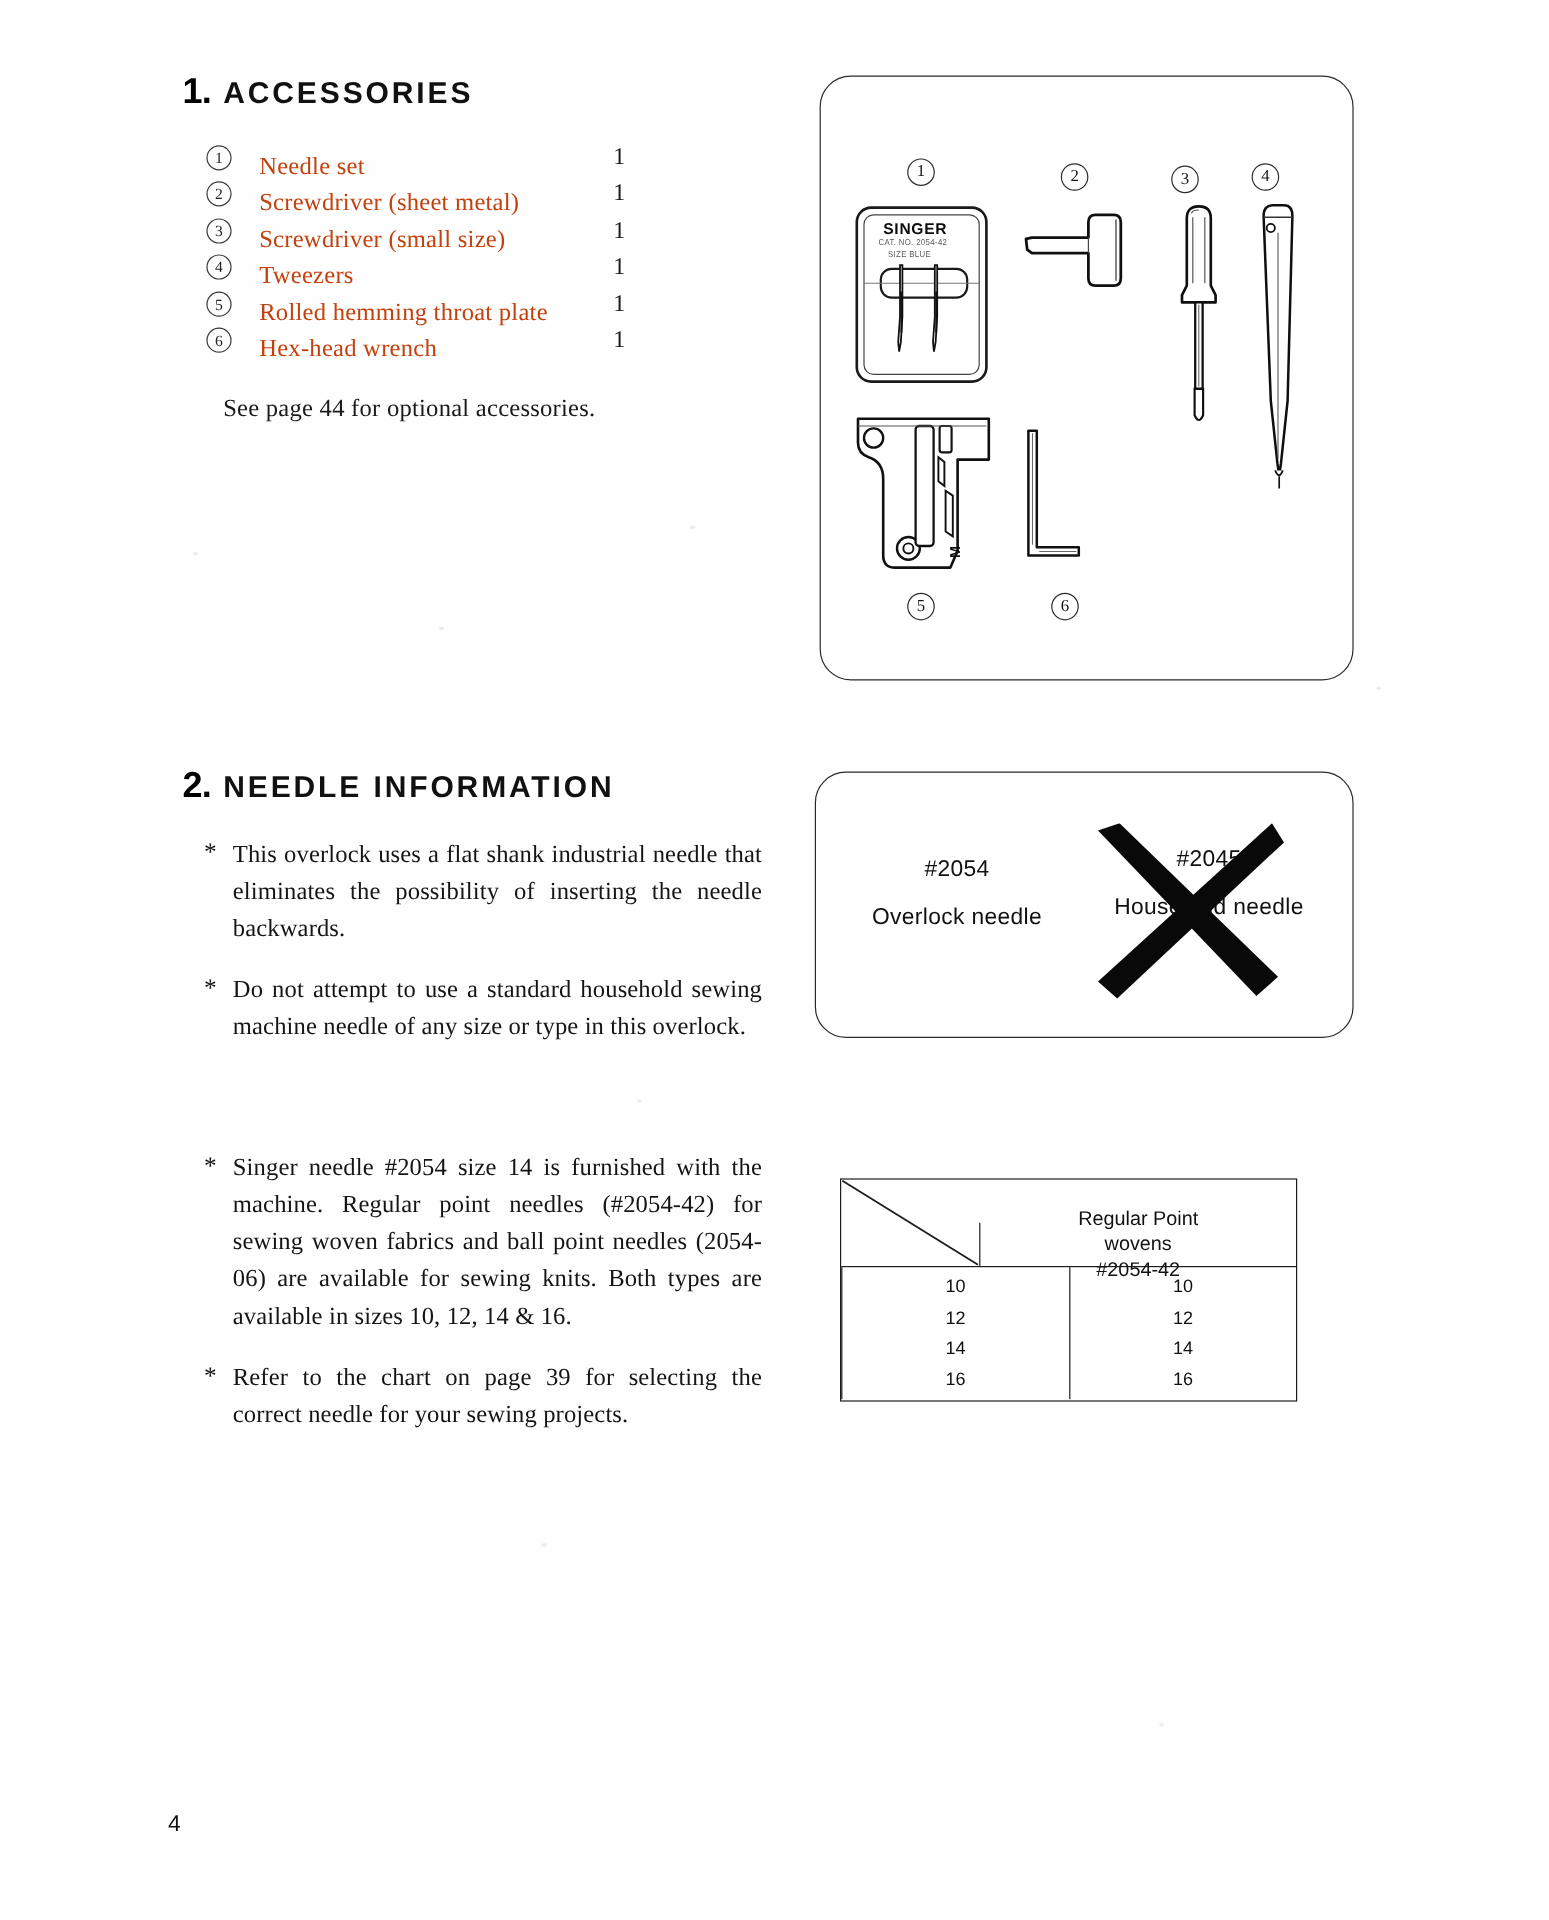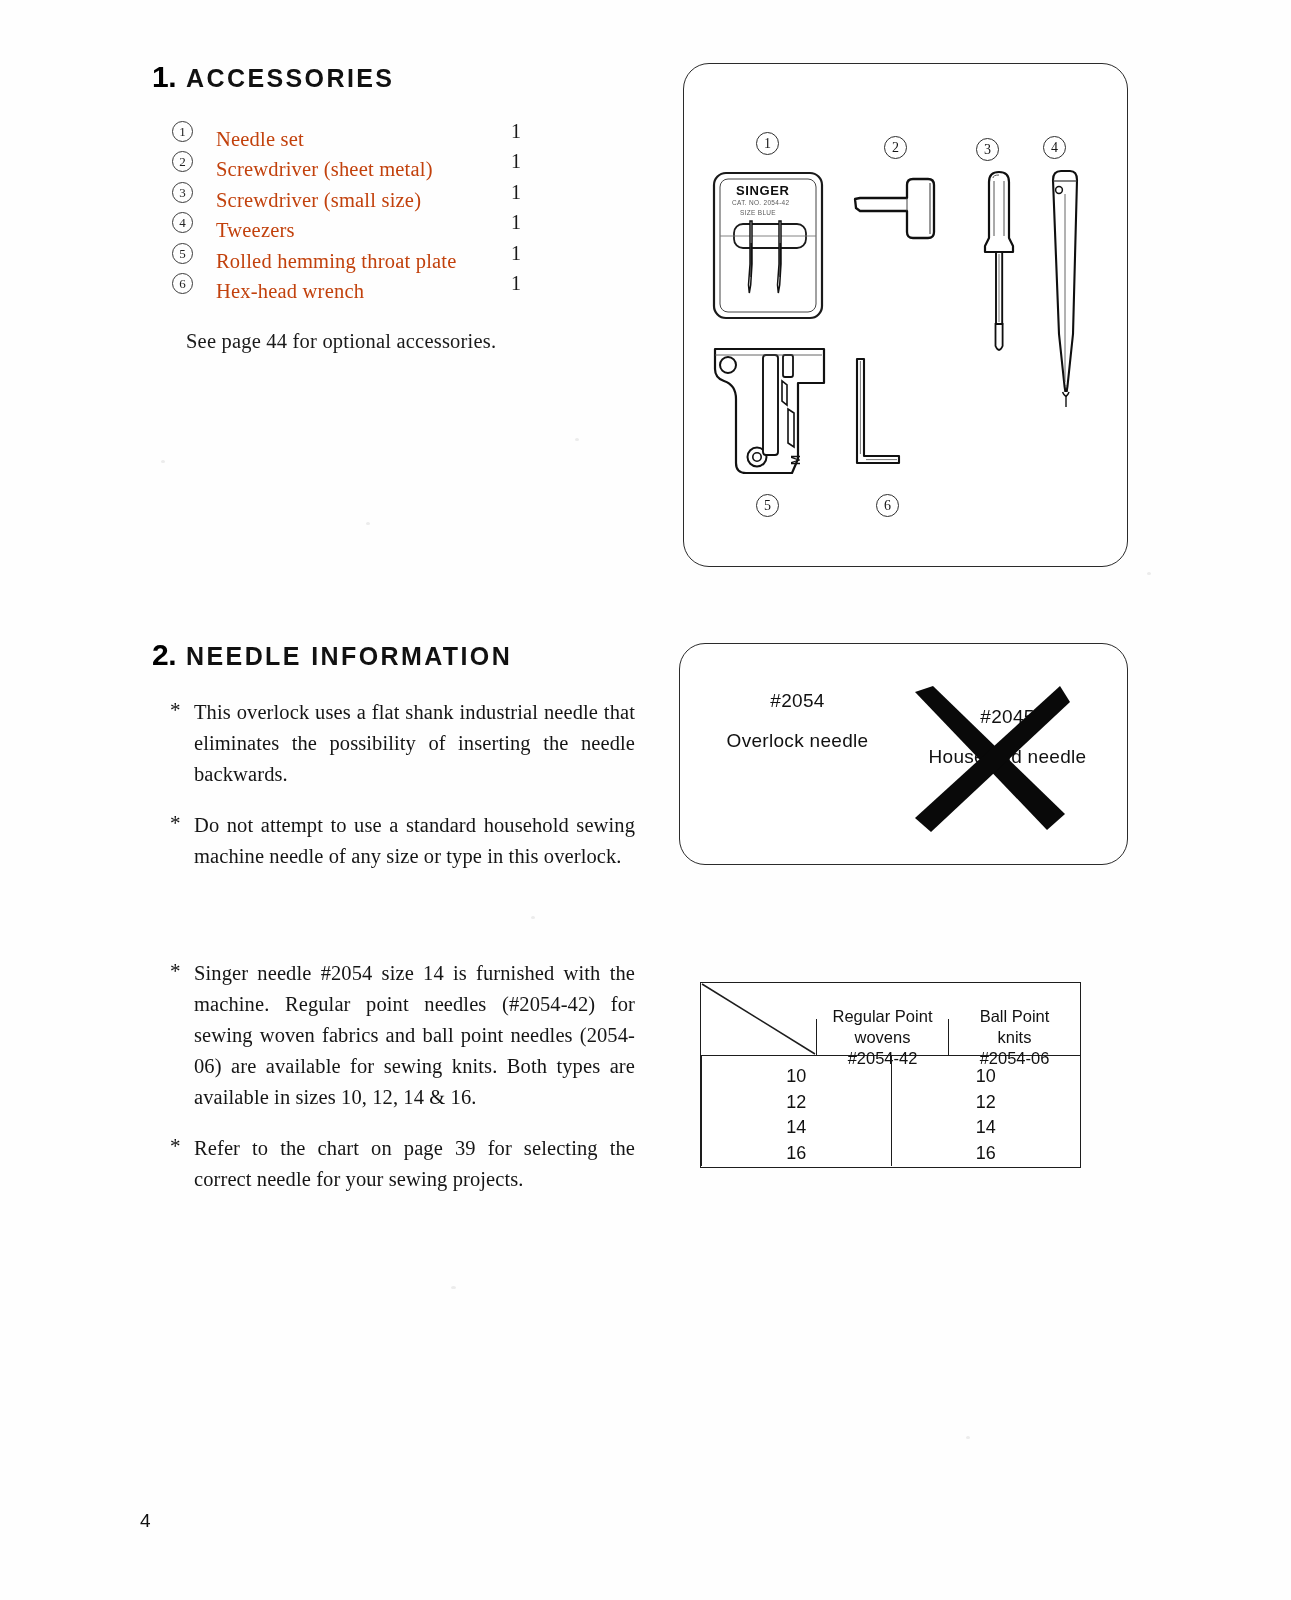--- a/index.html
+++ b/index.html
@@ -95,22 +95,22 @@
     display:flex;flex-direction:column;align-items:center;justify-content:center;
     font-size:16.5px;line-height:21px;color:#111;margin-top:36px;
   }
   .cell-side{
     width:115px;flex:none;display:flex;flex-direction:column;
     align-items:center;justify-content:center;font-size:16.5px;
     line-height:21px;color:#111;
   }
   .col-v{
     flex:1;border-left:1.5px solid #1d1d1d;
-    display:flex;flex-direction:column;align-items:center;justify-content:flex-end;
-    font-size:18px;line-height:25.5px;color:#111;
+    display:flex;flex-direction:column;align-items:center;justify-content:center;
+    font-size:15px;line-height:25.5px;color:#111;
   }
 
   
   #page-number{
     position:absolute;left:140px;top:1510px;
     font-family:"Liberation Sans",sans-serif;font-size:19px;color:#111;
   }
 
   .spk{position:absolute;background:#dcdcdc;border-radius:50%;opacity:.55;}
 </style>
@@ -259,21 +259,21 @@
       <span class="star">*</span>
       <span class="btext">This overlock uses a flat shank industrial needle that eliminates the possibility of inserting the needle backwards.</span>
     </div>
     <div class="bl" style="margin-top:16px;">
       <span class="star">*</span>
       <span class="btext">Do not attempt to use a standard household sewing machine needle of any size or type in this overlock.</span>
     </div>
   </div>
 
   <div id="panel-needle">
-    <div class="nd-block" style="left:20px;top:46px;width:195px;">
+    <div class="nd-block" style="left:20px;top:70px;width:195px;">
       <div class="nd-code">#2054</div>
       <div class="nd-name">Overlock needle</div>
     </div>
     <div class="nd-block" style="left:225px;top:62px;width:205px;">
       <div class="nd-code">#2045</div>
       <div class="nd-name">Household needle</div>
     </div>
 
     <svg style="position:absolute;left:225px;top:42px;" width="165" height="148" viewBox="0 0 165 148">
       <path d="M10 6 L28 0 L160 128 L142 144 Z" fill="#090909"></path>
@@ -296,25 +296,20 @@
     <div class="thead">
       <div class="cell-corner">
         <svg width="115" height="72" viewBox="0 0 115 72">
           <line x1="1" y1="1" x2="114" y2="71" stroke="#1d1d1d" stroke-width="1.5"></line>
         </svg>
       </div>
       <div class="col-h">
         <span>Regular Point</span>
         <span>wovens</span>
         <span>#2054-42</span>
-      </div>
-      <div class="col-h">
-        <span>Ball Point</span>
-        <span>knits</span>
-        <span>#2054-06</span>
       </div>
     </div>
     <div class="tbody">
       <div class="col-v">
         <span>10</span>
         <span>12</span>
         <span>14</span>
         <span>16</span>
       </div>
       <div class="col-v">

